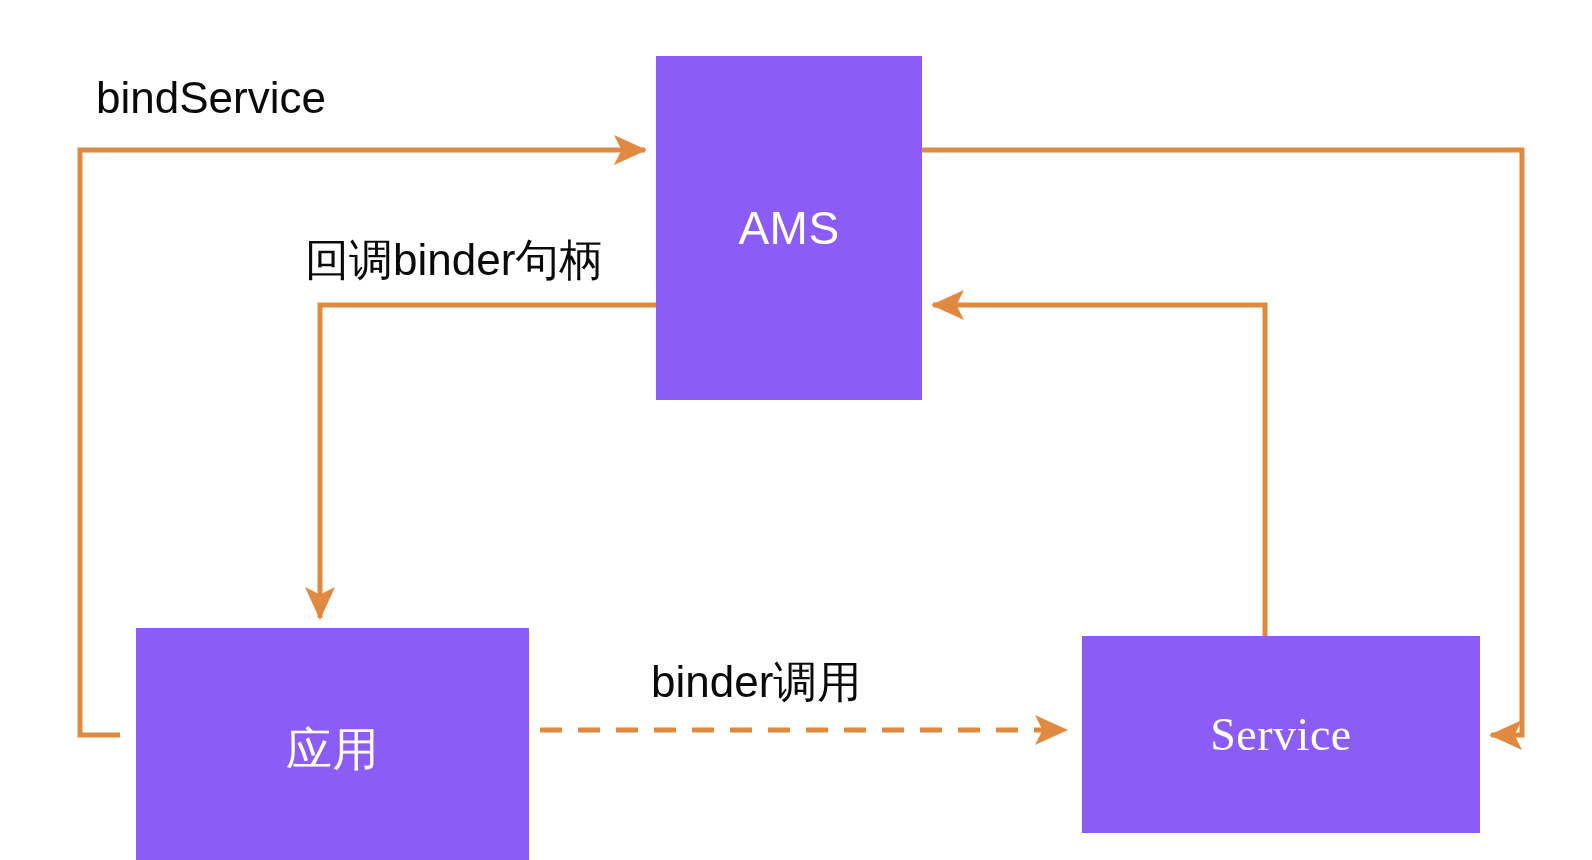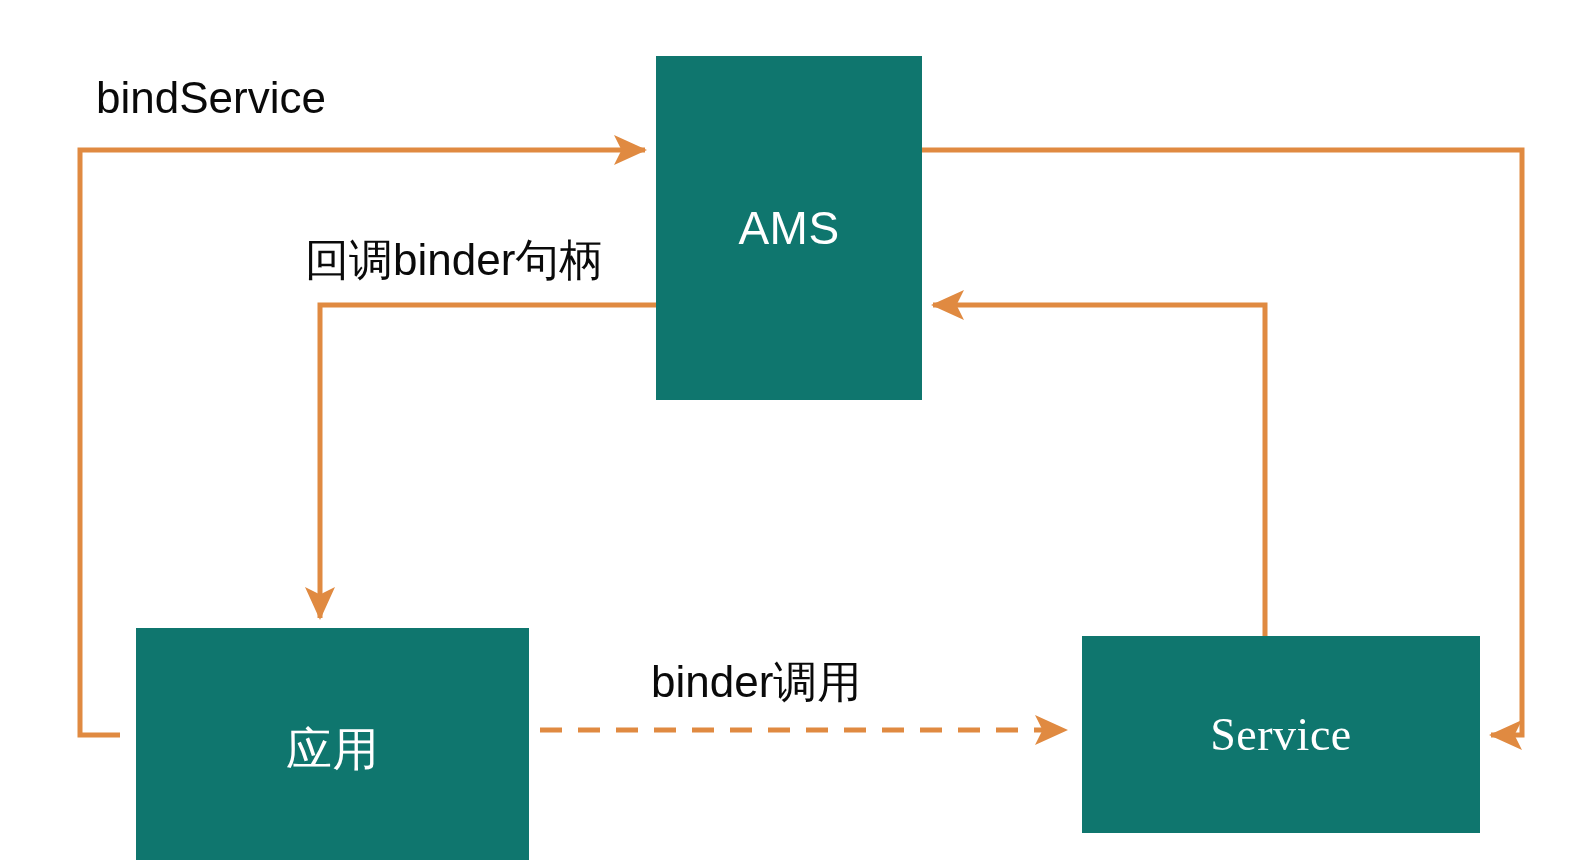--- a/index.html
+++ b/index.html
@@ -19,21 +19,21 @@
   }
   #diagram-svg {
     position: absolute;
     left: 0;
     top: 0;
     width: 1592px;
     height: 860px;
   }
   .node-box {
     position: absolute;
-    background: #0f766e;
+    background: #8b5cf6;
     display: flex;
     align-items: center;
     justify-content: center;
     box-sizing: border-box;
   }
   .node-label {
     color: #ffffff;
     font-size: 46px;
     font-weight: 400;
     line-height: 1;

